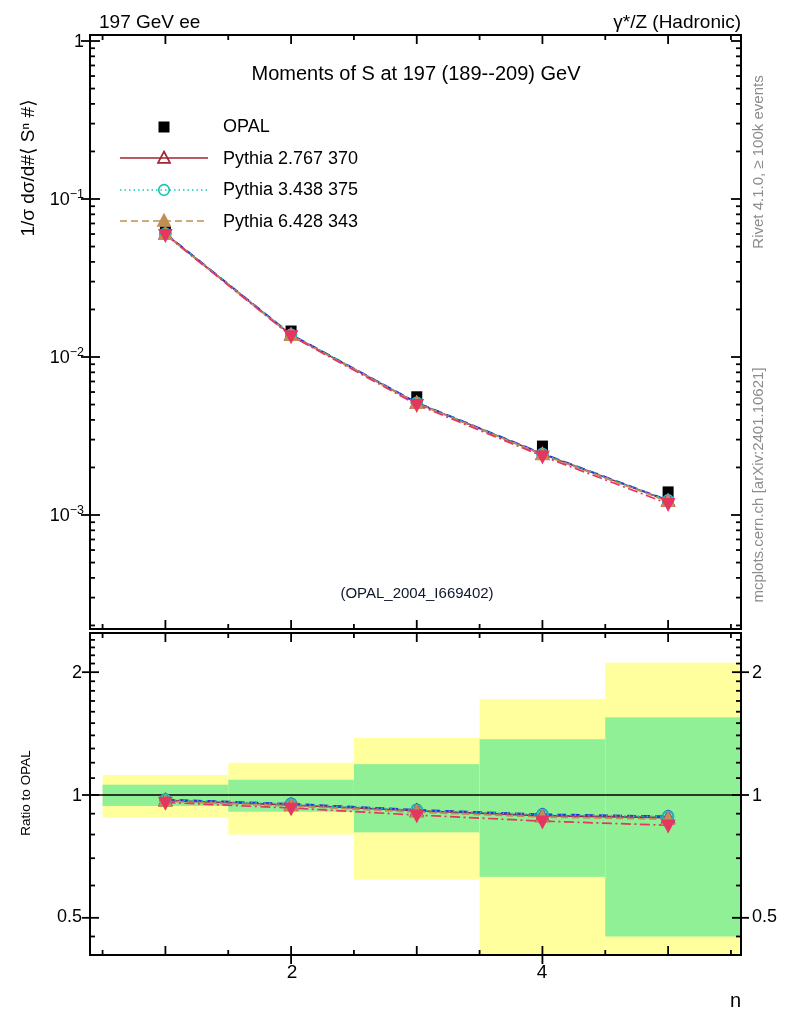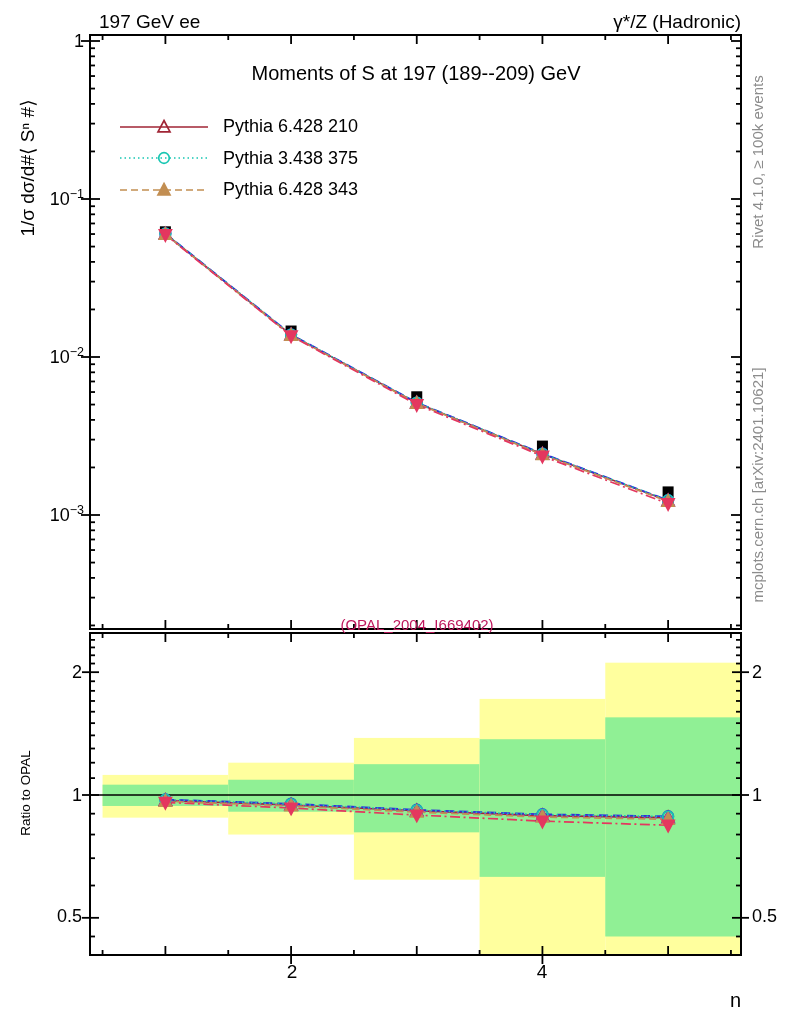--- a/index.html
+++ b/index.html
@@ -9,21 +9,21 @@
   .hdr{font-size:19px;top:11px;}
   #hdr-left{left:99px;}
   #hdr-right{left:741px;transform:translateX(-100%);}
   #plot-title{left:416px;top:62px;transform:translateX(-50%);font-size:20px;text-align:center;}
   .vlabel{position:absolute;transform:translate(-50%,-50%) rotate(-90deg);white-space:nowrap;}
   #y-axis-label{left:27px;top:168px;font-size:19px;}
   #ratio-axis-label{left:25px;top:793px;font-size:13.5px;}
   .sidenote{color:#8c8c8c;font-size:15px;}
   #note-rivet{left:757px;top:162px;}
   #note-mcplots{left:757px;top:485px;}
-  #watermark{left:417px;top:624px;transform:translate(-50%,-50%);color:#be185d;font-size:15px;}
+  #watermark{left:417px;top:592px;transform:translate(-50%,-50%);color:#0f172a;font-size:15px;}
   .ytick{position:absolute;font-size:18px;text-align:right;width:60px;transform:translateY(-50%);}
   .ytick .sup{font-size:12.5px;vertical-align:super;line-height:0;}
   .rtick-l{position:absolute;font-size:18px;text-align:right;width:40px;transform:translateY(-50%);}
   .rtick-r{position:absolute;font-size:18px;text-align:left;transform:translateY(-50%);}
   .xtick{position:absolute;font-size:19px;transform:translateX(-50%);top:961px;}
   #x-axis-label{left:741px;top:989px;transform:translateX(-100%);font-size:20px;}
   #legend{position:absolute;left:118px;top:111px;}
   .leg-row{display:flex;align-items:center;height:31.5px;}
   .leg-label{font-size:18px;margin-left:13px;}
   svg{display:block;}
@@ -461,26 +461,34 @@
   <div class="rtick-r" style="left:752px;top:795px;">1</div>
   <div class="rtick-r" style="left:752px;top:916px;">0.5</div>
 
   <div class="xtick" style="left:292px;">2</div>
   <div class="xtick" style="left:542px;">4</div>
   <div class="abs" id="x-axis-label">n</div>
 
   <div id="legend">
       <div class="leg-row">
         <svg width="92" height="24">
+          <g>
+            <rect x="40.5" y="6.5" width="11" height="11" fill="#000000"></rect>
+          </g>
+        </svg>
+        <span class="leg-label">OPAL</span>
+      </div>
+      <div class="leg-row">
+        <svg width="92" height="24">
           <line x1="2" y1="12" x2="90" y2="12" stroke="#a02535" stroke-width="1.7"></line>
           <g>
             <path d="M 46,5.5 L 52,16.8 L 40,16.8 Z" fill="none" stroke="#a02535" stroke-width="1.7"></path>
           </g>
         </svg>
-        <span class="leg-label">Pythia 6.428 210</span>
+        <span class="leg-label">Pythia 2.767 370</span>
       </div>
       <div class="leg-row">
         <svg width="92" height="24">
           <line x1="2" y1="12" x2="90" y2="12" stroke="#17c6b2" stroke-width="1.7" stroke-dasharray="1.5 3"></line>
           <g>
             <circle cx="46" cy="12" r="5.3" fill="none" stroke="#17c6b2" stroke-width="1.7"></circle>
           </g>
         </svg>
         <span class="leg-label">Pythia 3.438 375</span>
       </div>

